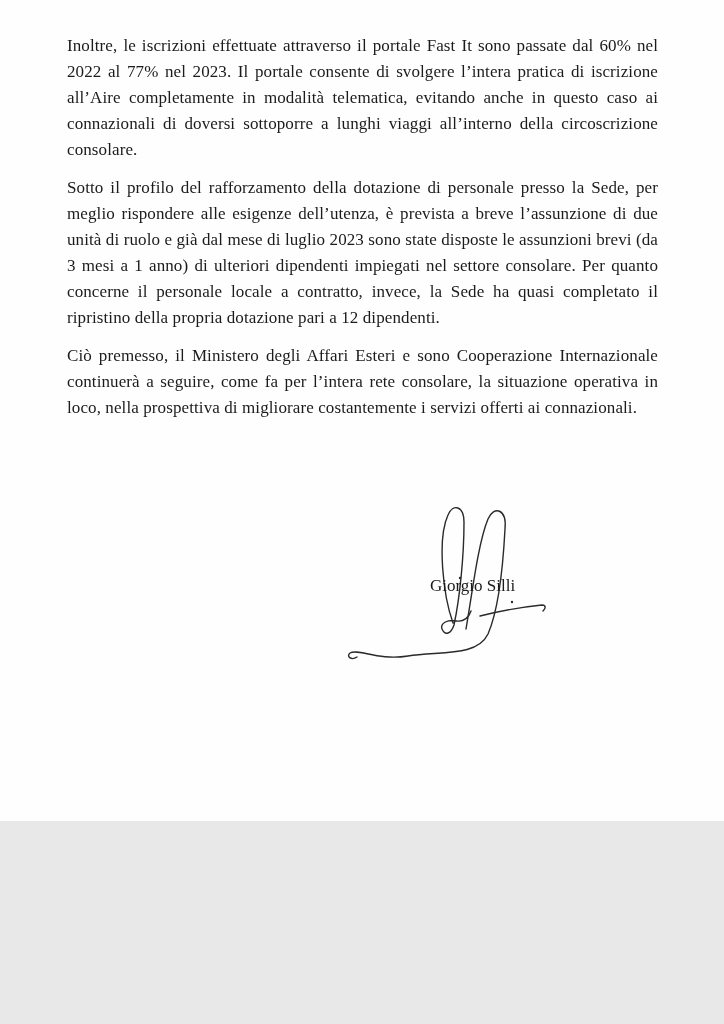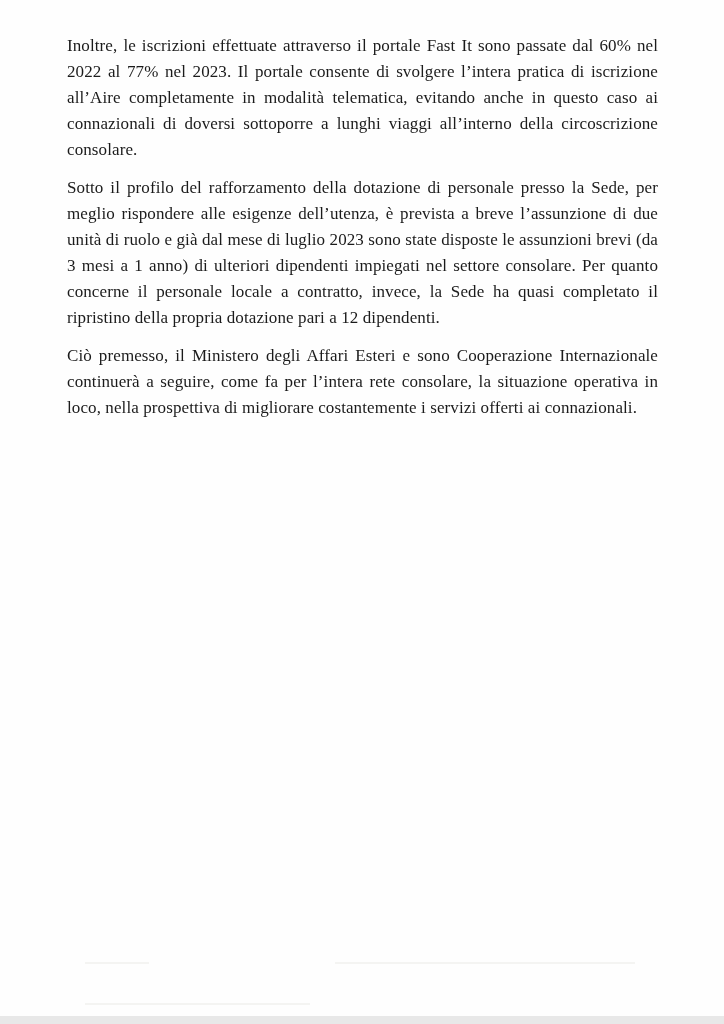--- a/index.html
+++ b/index.html
@@ -3,21 +3,21 @@
   <meta charset="utf-8">
   <style>
     * { margin: 0; padding: 0; box-sizing: border-box; }
     html, body {
       background: #e8e8e8;
       font-family: "Liberation Serif", "DejaVu Serif", serif;
     }
     .page {
       position: relative;
       width: 724px;
-      height: 1016px;
+      height: 821px;
       margin: 0 auto;
       background: #fefefe;
       color: #1b1b1b;
       overflow: hidden;
     }
     .content {
       position: absolute;
       left: 67px;
       top: 33px;
       width: 591px;
@@ -65,19 +65,35 @@
 <body>
 
 <div class="page">
 
   <div class="content">
     <p class="para">Inoltre, le iscrizioni effettuate attraverso il portale Fast It sono passate dal 60% nel 2022 al 77% nel 2023. Il portale consente di svolgere l’intera pratica di iscrizione all’Aire completamente in modalità telematica, evitando anche in questo caso ai connazionali di doversi sottoporre a lunghi viaggi all’interno della circoscrizione consolare.</p>
     <p class="para">Sotto il profilo del rafforzamento della dotazione di personale presso la Sede, per meglio rispondere alle esigenze dell’utenza, è prevista a breve l’assunzione di due unità di ruolo e già dal mese di luglio 2023 sono state disposte le assunzioni brevi (da 3 mesi a 1 anno) di ulteriori dipendenti impiegati nel settore consolare. Per quanto concerne il personale locale a contratto, invece, la Sede ha quasi completato il ripristino della propria dotazione pari a 12 dipendenti.</p>
     <p class="para">Ciò premesso, il Ministero degli Affari Esteri e sono Cooperazione Internazionale continuerà a seguire, come fa per l’intera rete consolare, la situazione operativa in loco, nella prospettiva di migliorare costantemente i servizi offerti ai connazionali.</p>
   </div>
 
+  <div class="signature-block">
+    <svg class="signature-svg" width="230" height="180" viewBox="0 0 230 180" fill="none" stroke="#2a2a2a" stroke-width="1.4" stroke-linecap="round">
+
+      <path d="M113,128 C103,100 97,44 108,20 C113,8 124,11 124,27 C124,60 120,102 114,130
+               C111,139 105,141 102,134 C100,128 108,124 117,126 C124,127 129,122 131,116"></path>
+
+      <path d="M126,134 C132,100 138,48 148,24 C154,10 167,14 165,34 C163,72 158,116 148,139
+               C137,162 100,156 68,161 C38,166 18,153 10,158 C6,161 11,166 17,162"></path>
+
+      <path d="M140,121 C156,117 182,112 202,110 C206,110 206,113 203,116"></path>
+
+      <circle cx="120" cy="83" r="1.2" fill="#2a2a2a" stroke="none"></circle>
+      <circle cx="172" cy="107" r="1.2" fill="#2a2a2a" stroke="none"></circle>
+    </svg>
+    <span class="signatory-name">Giorgio Silli</span>
+  </div>
 
   <div class="scan-artifact artifact-1"></div>
   <div class="scan-artifact artifact-2"></div>
   <div class="scan-artifact artifact-3"></div>
   <div class="scan-artifact artifact-4"></div>
 
 </div>
 
 </body></html>

